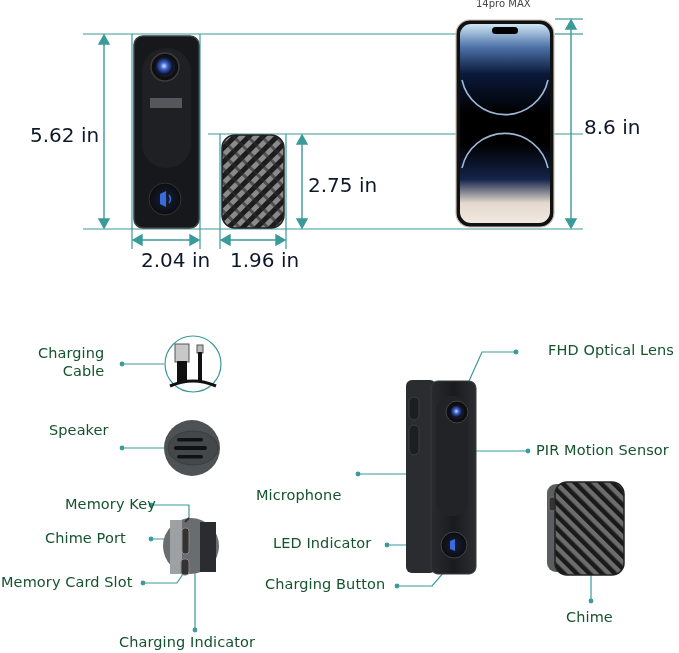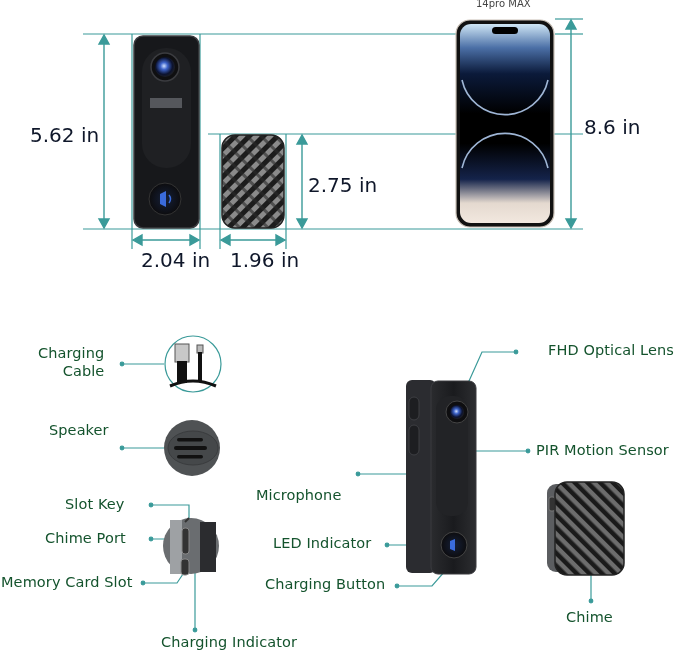--- a/index.html
+++ b/index.html
@@ -201,23 +201,23 @@
 <div class="dim" style="left:308px;top:173px;">2.75 in</div>
 <div class="dim" style="left:584px;top:115px;">8.6 in</div>
 <div class="dim small" style="left:476px;top:-2px;">14pro MAX</div>
 
 <div class="lbl" style="left:38px;top:344px;text-align:center;line-height:18px;">
   <div>Charging</div>
   <div style="padding-left:16px;text-align:right">Cable</div>
 </div>
 <div class="lbl" style="left:49px;top:422px;">Speaker</div>
 
-<div class="lbl" style="left:65px;top:496px;">Slot Key</div>
+<div class="lbl" style="left:65px;top:496px;">Memory Key</div>
 <div class="lbl" style="left:45px;top:530px;">Chime Port</div>
 <div class="lbl" style="left:1px;top:574px;">Memory Card Slot</div>
-<div class="lbl" style="left:119px;top:634px;margin-left:42px;">Charging Indicator</div>
+<div class="lbl" style="left:119px;top:634px;">Charging Indicator</div>
 
 <div class="lbl" style="left:548px;top:342px;">FHD Optical Lens</div>
 <div class="lbl" style="left:536px;top:442px;">PIR Motion Sensor</div>
 <div class="lbl" style="left:256px;top:487px;text-align:right;">Microphone</div>
 <div class="lbl" style="left:273px;top:535px;">LED Indicator</div>
 <div class="lbl" style="left:265px;top:576px;">Charging Button</div>
 <div class="lbl" style="left:566px;top:609px;">Chime</div>
 
 </body></html>

